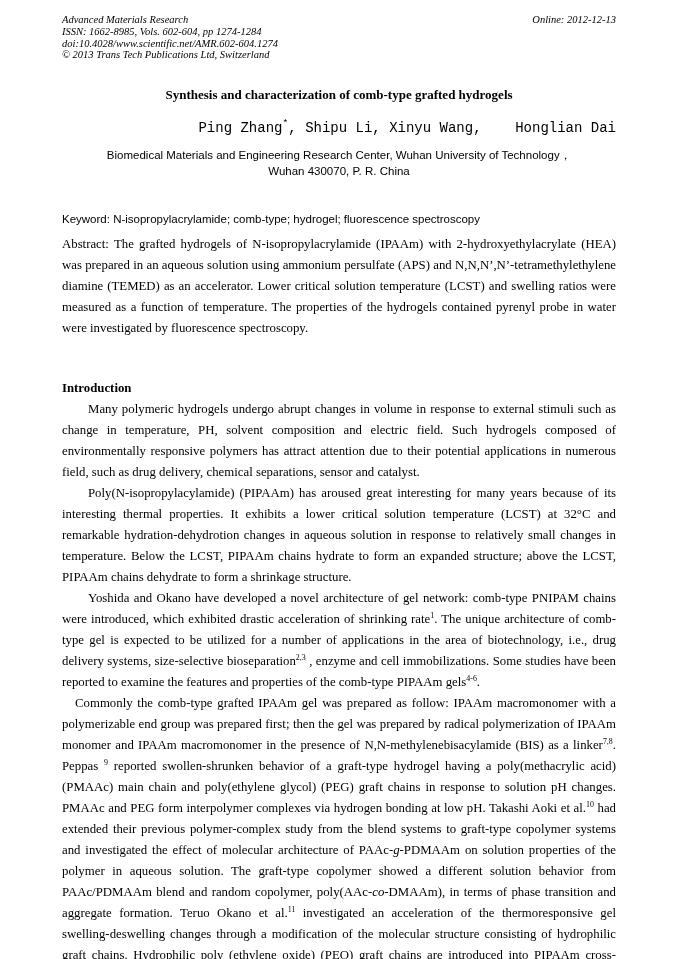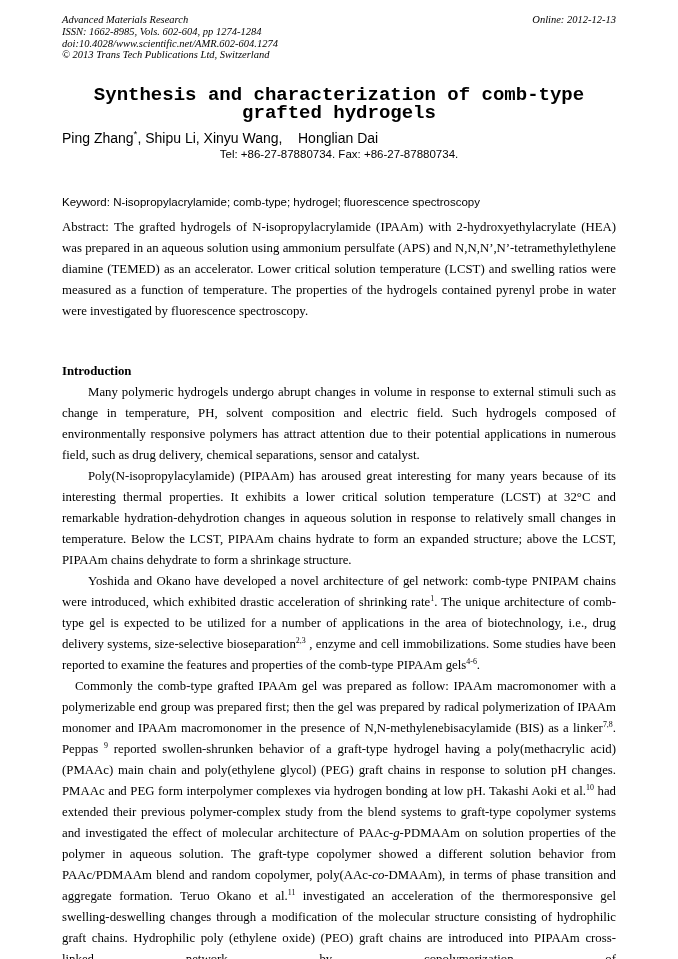--- a/index.html
+++ b/index.html
@@ -8,25 +8,25 @@
     padding:14px 62px 0 62px;color:#000;overflow:hidden;
     font-family:"Liberation Serif", serif;
   }
   
   .hdr{display:flex;justify-content:space-between;align-items:flex-start;}
   .hdr-left{font-style:italic;font-size:10.5px;line-height:11.8px;}
   .hdr-right{font-style:italic;font-size:10.5px;line-height:11.8px;white-space:nowrap;}
   
   .title{
     margin-top:25px;text-align:center;
-    font-family:Liberation Mono, monospace;font-weight:bold;font-size:19px;line-height:18px;
+    font-family:Liberation Serif, serif;font-weight:bold;font-size:13px;line-height:18px;
   }
   .authors{
-    margin-top:8px;text-align:left;
-    font-family:Liberation Sans, sans-serif;font-size:14px;line-height:17px;
+    margin-top:16px;text-align:right;
+    font-family:Liberation Mono, monospace;font-size:14px;line-height:17px;
   }
   .affil{
     margin-top:10px;text-align:center;
     font-family:"Liberation Sans", sans-serif;font-size:11.5px;line-height:16px;
   }
   .affil-note{
     text-align:center;font-family:"Liberation Sans", sans-serif;font-size:11.5px;line-height:15px;
   }
   
   .keyword{
@@ -63,22 +63,25 @@
       <div>doi:10.4028/www.scientific.net/AMR.602-604.1274</div>
       <div>© 2013 Trans Tech Publications Ltd, Switzerland</div>
     </div>
     <div class="hdr-right">Online: 2012-12-13</div>
   </div>
 
   <div class="title">Synthesis and characterization of comb-type grafted hydrogels</div>
 
   <div class="authors">Ping Zhang<sup>*</sup>, Shipu Li, Xinyu Wang,&nbsp;&nbsp;&nbsp; Honglian Dai</div>
 
+  <div class="affil">
+    <div>Biomedical Materials and Engineering Research Center, Wuhan University of Technology，</div>
+    <div>Wuhan 430070, P. R. China</div>
+  </div>
 
-  <div class="affil-note">Tel: +86-27-87880734. Fax: +86-27-87880734.</div>
 
   <div class="keyword"><strong>Keyword:</strong> N-isopropylacrylamide; comb-type; hydrogel; fluorescence spectroscopy</div>
 
   <div class="serif-par abstract"><strong>Abstract</strong>: The grafted hydrogels of N-isopropylacrylamide (IPAAm) with 2-hydroxyethylacrylate (HEA) was prepared in an aqueous solution using ammonium persulfate (APS) and N,N,N’,N’-tetramethylethylene diamine (TEMED) as an accelerator. Lower critical solution temperature (LCST) and swelling ratios were measured as a function of temperature. The properties of the hydrogels contained pyrenyl probe in water were investigated by fluorescence spectroscopy.</div>
 
   <div class="section-heading">Introduction</div>
 
   <p class="serif-par para indent-lg">Many polymeric hydrogels undergo abrupt changes in volume in response to external stimuli such as change in temperature, PH, solvent composition and electric field. Such hydrogels composed of environmentally responsive polymers has attract attention due to their potential applications in numerous field, such as drug delivery, chemical separations, sensor and catalyst.</p>
   <p class="serif-par para indent-lg">Poly(N-isopropylacylamide) (PIPAAm) has aroused great interesting for many years because of its interesting thermal properties. It exhibits a lower critical solution temperature (LCST) at 32°C and remarkable hydration-dehydrotion changes in aqueous solution in response to relatively small changes in temperature. Below the LCST, PIPAAm chains hydrate to form an expanded structure; above the LCST, PIPAAm chains dehydrate to form a shrinkage structure.</p>
   <p class="serif-par para indent-lg">Yoshida and Okano have developed a novel architecture of gel network: comb-type PNIPAM chains were introduced, which exhibited drastic acceleration of shrinking rate<sup>1</sup>. The unique architecture of comb-type gel is expected to be utilized for a number of applications in the area of biotechnology, i.e., drug delivery systems, size-selective bioseparation<sup>2,3</sup> , enzyme and cell immobilizations. Some studies have been reported to examine the features and properties of the comb-type PIPAAm gels<sup>4-6</sup>.</p>

